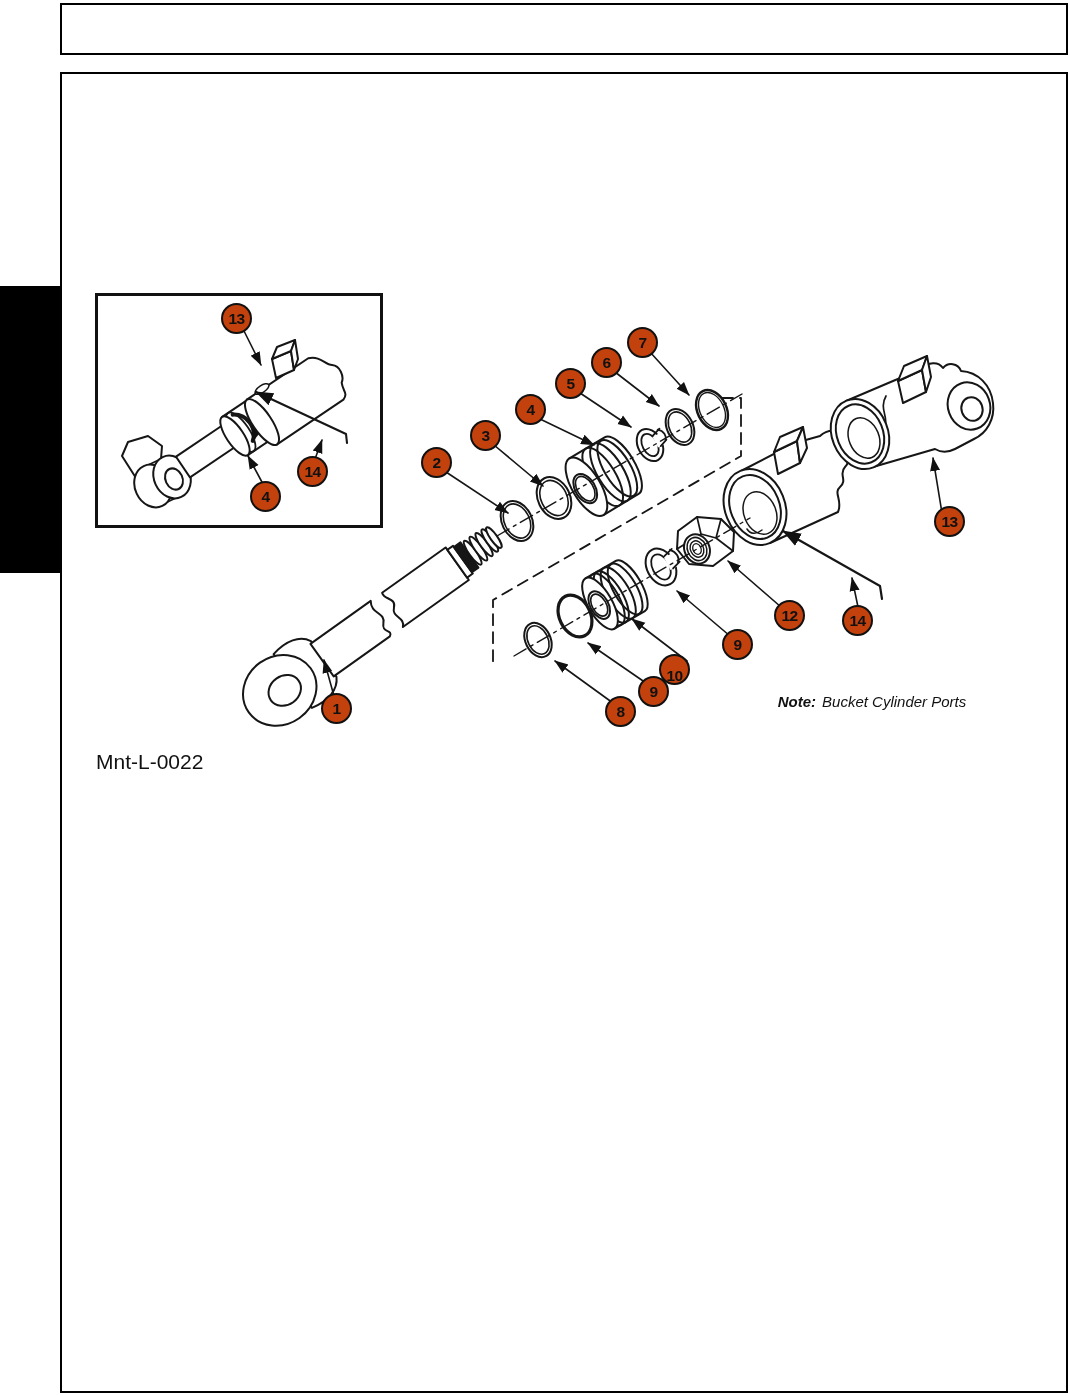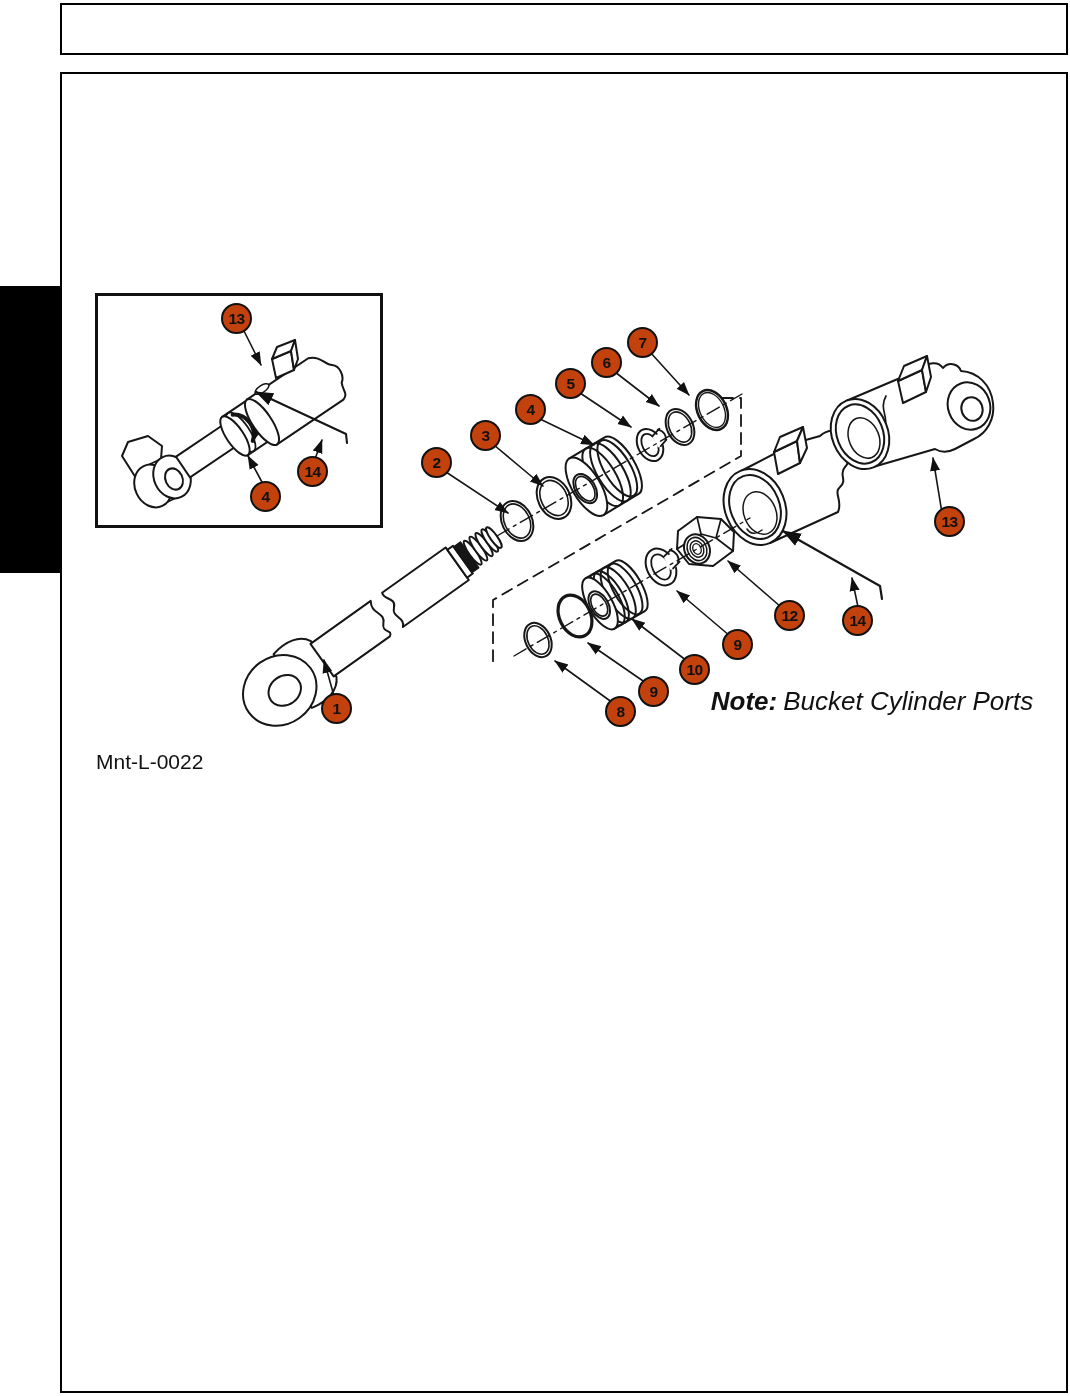--- a/index.html
+++ b/index.html
@@ -14,21 +14,21 @@
   .side-tab{position:absolute;left:0;top:286px;width:60px;height:287px;background:#000;}
   .inset-box{position:absolute;left:95px;top:293px;width:282px;height:229px;border:3px solid #111;background:#fff;}
   svg.diagram{position:absolute;left:0;top:0;}
   .co{
     position:absolute;width:27px;height:27px;border:2.2px solid #111;border-radius:50%;
     background:#c2410c;display:flex;align-items:center;justify-content:center;
     font-weight:700;font-size:15.5px;letter-spacing:-0.5px;line-height:1;z-index:5;
   }
   .note{
     position:absolute;left:702px;top:689px;width:340px;text-align:center;
-    font-style:italic;font-size:26px;line-height:25px;color:#111;z-index:4;
+    font-style:italic;font-size:15px;line-height:25px;color:#111;z-index:4;
   }
   .note .note-label{font-weight:700;margin-right:6px;}
   .fig-label{
     position:absolute;left:96px;top:750px;font-size:21px;color:#111;z-index:4;
   }
 </style>
 </head>
 <body>
 
 <div class="box header-box"></div>
@@ -236,21 +236,21 @@
   </div>
 <div class="co" style="left:627px;top:327px;">
     <span>7</span>
   </div>
 <div class="co" style="left:605px;top:696px;">
     <span>8</span>
   </div>
 <div class="co" style="left:638px;top:676px;">
     <span>9</span>
   </div>
-<div class="co" style="left:679px;top:654px;">
+<div class="co" style="left:659px;top:654px;align-items:flex-end;">
     <span>10</span>
   </div>
 <div class="co" style="left:722px;top:629px;">
     <span>9</span>
   </div>
 <div class="co" style="left:774px;top:600px;">
     <span>12</span>
   </div>
 <div class="co" style="left:934px;top:506px;">
     <span>13</span>

